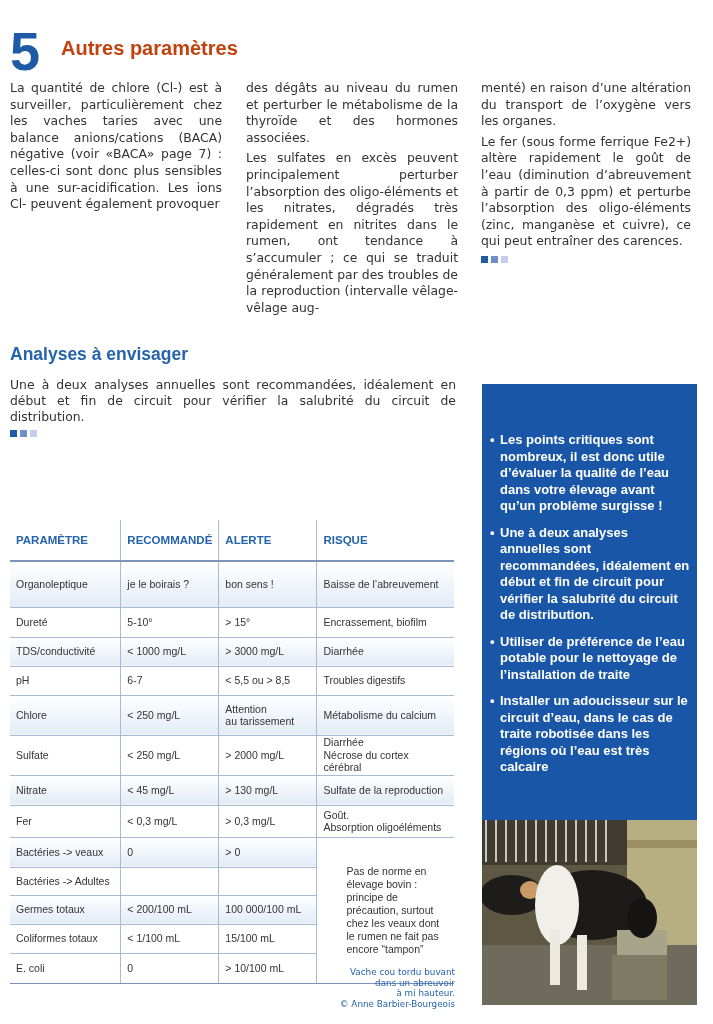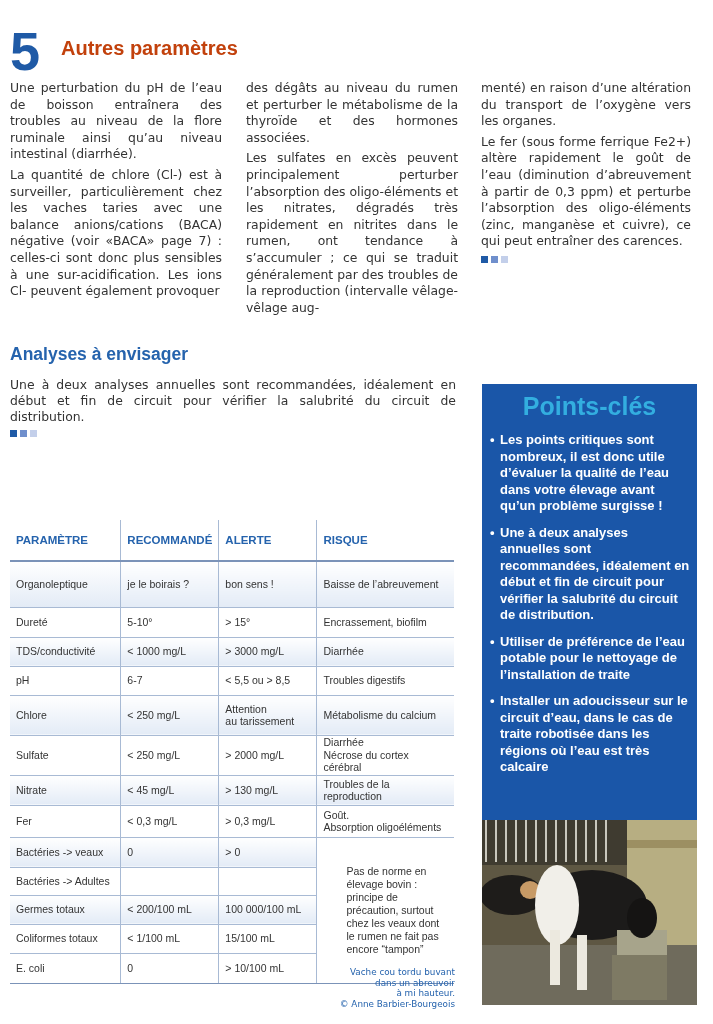--- a/index.html
+++ b/index.html
@@ -50,21 +50,20 @@
 
   #caption { left: 300px; top: 967px; width: 155px; text-align: right; font-size: 8.8px; line-height: 10.6px; color: #2563ad; }
 </style>
 </head>
 <body>
 
 <div id="sec-num" class="abs">5</div>
 <div id="sec-title" class="abs">Autres paramètres</div>
 
 <div id="col1" class="abs col">
-  <p>Une perturbation du pH de l’eau de boisson entraînera des troubles au niveau de la flore ruminale ainsi qu’au niveau intestinal (diarrhée).</p>
   <p>La quantité de chlore (Cl-) est à surveiller, particulièrement chez les vaches taries avec une balance anions/cations (BACA) négative (voir «BACA» page 7) : celles-ci sont donc plus sensibles à une sur-acidification. Les ions Cl- peuvent également provoquer</p>
 </div>
 <div id="col2" class="abs col">
   <p>des dégâts au niveau du rumen et perturber le métabolisme de la thyroïde et des hormones associées.</p>
   <p>Les sulfates en excès peuvent principalement perturber l’absorption des oligo-éléments et les nitrates, dégradés très rapidement en nitrites dans le rumen, ont tendance à s’accumuler ; ce qui se traduit généralement par des troubles de la reproduction (intervalle vêlage-vêlage aug-</p>
 </div>
 <div id="col3" class="abs col">
   <p>menté) en raison d’une altération du transport de l’oxygène vers les organes.</p>
   <p>Le fer (sous forme ferrique Fe2+) altère rapidement le goût de l’eau (diminution d’abreuvement à partir de 0,3 ppm) et perturbe l’absorption des oligo-éléments (zinc, manganèse et cuivre), ce qui peut entraîner des carences.</p>
   <div class="squares" style="margin-top:6px;">
@@ -136,21 +135,21 @@
           <td style="white-space: pre-line;">Sulfate</td>
           <td style="white-space: pre-line;">&lt; 250 mg/L</td>
           <td style="white-space: pre-line;">&gt; 2000 mg/L</td>
           <td style="white-space: pre-line;">Diarrhée
 Nécrose du cortex cérébral</td>
         </tr>
         <tr class="shade" style="height: 30px;">
           <td style="white-space: pre-line;">Nitrate</td>
           <td style="white-space: pre-line;">&lt; 45 mg/L</td>
           <td style="white-space: pre-line;">&gt; 130 mg/L</td>
-          <td style="white-space: pre-line;">Troubles de la reproduction</td>
+          <td style="white-space: pre-line;">Sulfate de la reproduction</td>
         </tr>
         <tr style="height: 32px;">
           <td style="white-space: pre-line;">Fer</td>
           <td style="white-space: pre-line;">&lt; 0,3 mg/L</td>
           <td style="white-space: pre-line;">&gt; 0,3 mg/L</td>
           <td style="white-space: pre-line;">Goût.
 Absorption oligoéléments</td>
         </tr>
         <tr class="shade" style="height: 30px;">
           <td style="white-space: pre-line;">Bactéries -&gt; veaux</td>
@@ -183,21 +182,20 @@
 </div>
 
 <div id="caption" class="abs">
   <div>Vache cou tordu buvant</div>
   <div>dans un abreuvoir</div>
   <div>à mi hauteur.</div>
   <div>© Anne Barbier-Bourgeois</div>
 </div>
 
 <div id="panel" class="abs">
-  <div id="panel-title">Points-clés</div>
   <ul>
     <li>Les points critiques sont nombreux, il est donc utile d’évaluer la qualité de l’eau dans votre élevage avant qu’un problème surgisse !</li>
     <li>Une à deux analyses annuelles sont recommandées, idéalement en début et fin de circuit pour vérifier la salubrité du circuit de distribution.</li>
     <li>Utiliser de préférence de l’eau potable pour le nettoyage de l’installation de traite</li>
     <li>Installer un adoucisseur sur le circuit d’eau, dans le cas de traite robotisée dans les régions où l’eau est très calcaire</li>
   </ul>
 </div>
 
 <div id="photo" class="abs">
   <svg width="215" height="185" viewBox="0 0 215 185">

